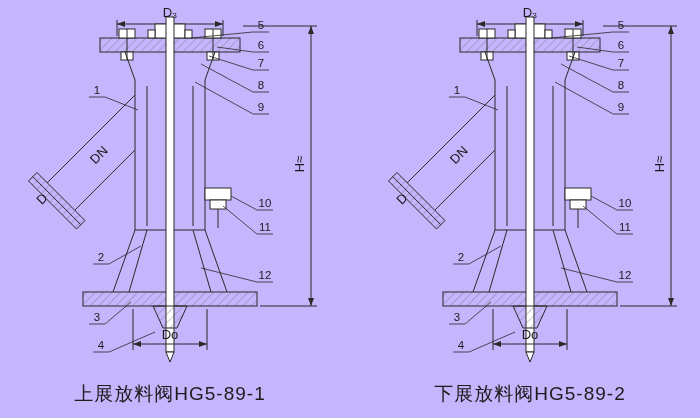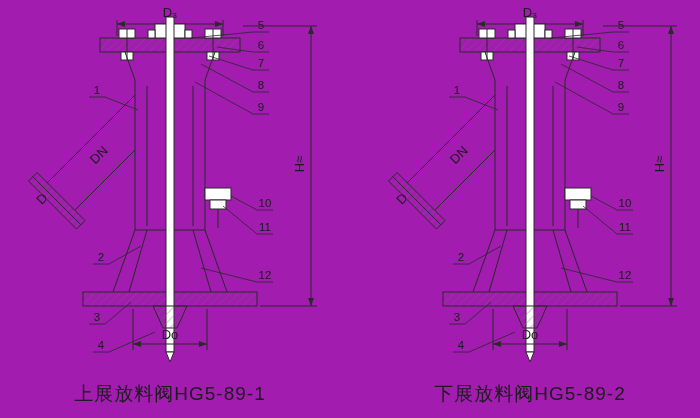--- a/index.html
+++ b/index.html
@@ -5,21 +5,21 @@
   html, body {
     margin: 0;
     padding: 0;
     background: #e8e8e6;
     font-family: "Liberation Sans", "DejaVu Sans", sans-serif;
   }
   .sheet {
     position: relative;
     width: 700px;
     height: 418px;
-    background: #a21caf;
+    background: #c4b5fd;
     overflow: hidden;
   }
   svg text {
     fill: #1c1c1c;
     font-family: "Liberation Sans", "DejaVu Sans", sans-serif;
   }
   .dim-label { font-size: 13px; }
   .part-num  { font-size: 11.5px; }
   .caption   { font-size: 19px; letter-spacing: 1px; }
 </style>

